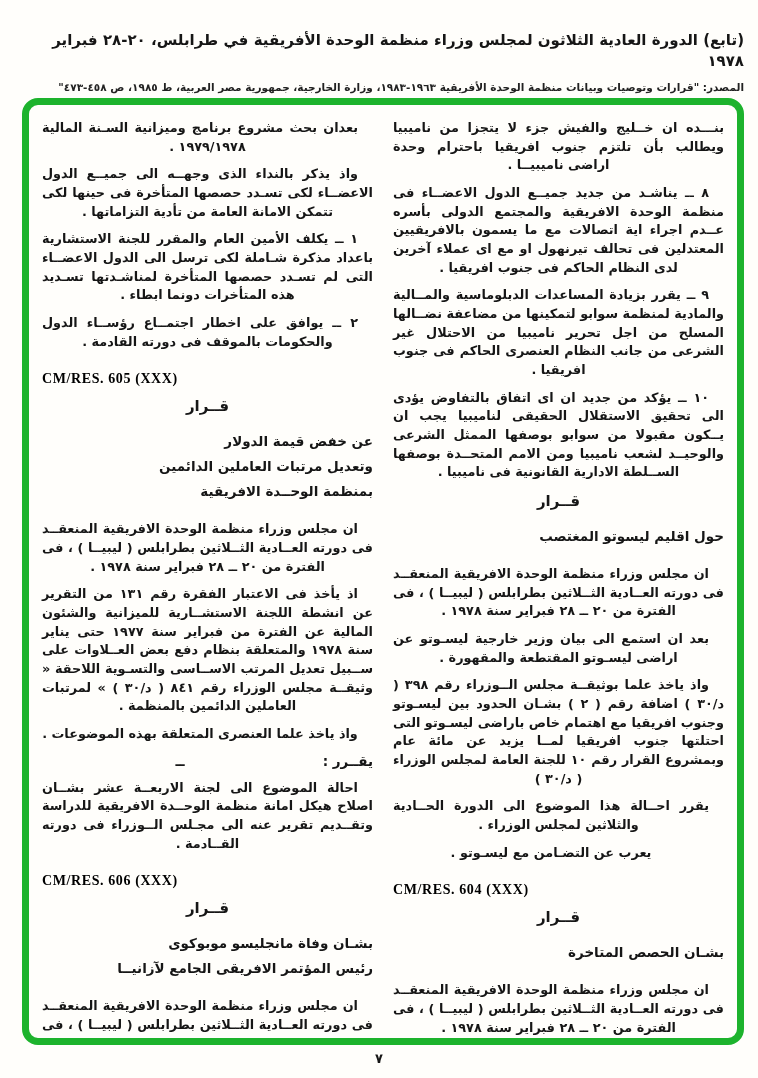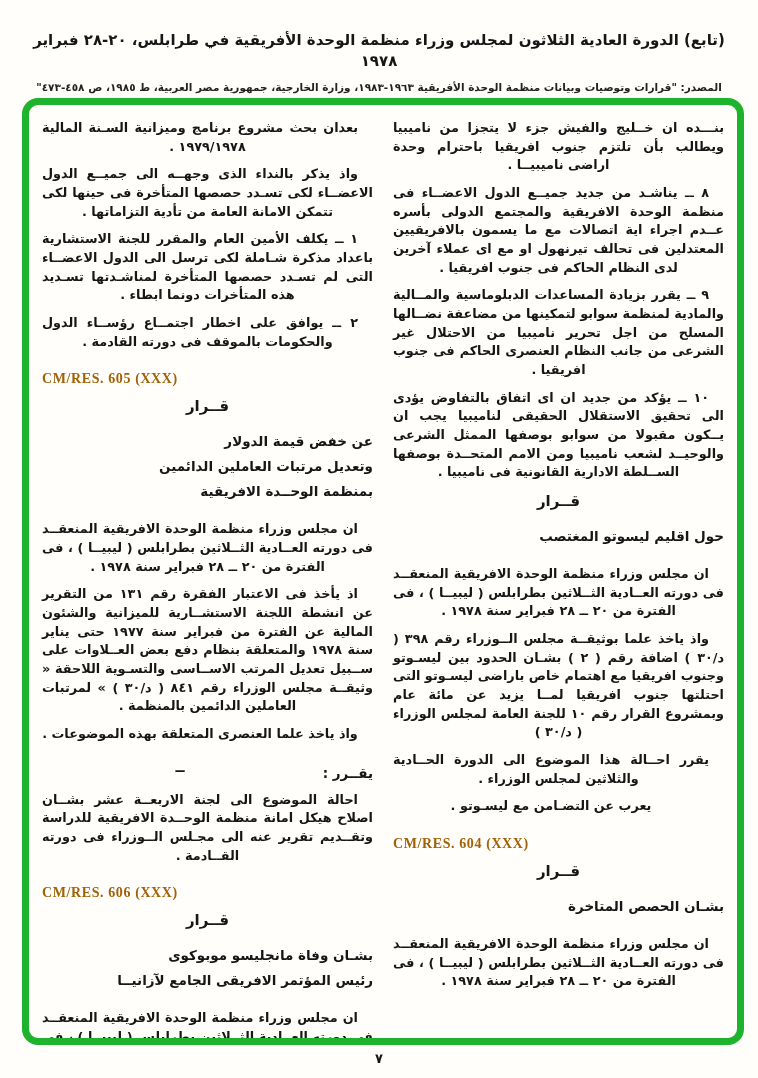--- a/index.html
+++ b/index.html
@@ -9,21 +9,21 @@
   }
   *{box-sizing:border-box;margin:0;padding:0;}
   html,body{width:758px;height:1078px;overflow:hidden;}
   body{
     background:var(--paper);
     color:var(--ink);
     font-family:"DejaVu Sans",sans-serif;
     position:relative;
   }
   
-  .header{position:absolute;top:30px;left:0;right:0;text-align:center;padding:0 14px;}
+  .header{position:absolute;top:30px;left:0;right:0;padding:0 14px;}
   .h-title{font-size:15px;font-weight:bold;letter-spacing:0;line-height:1.4;}
   .h-source{font-size:10.5px;font-weight:bold;margin-top:9px;color:#222;}
   
   .frame{
     position:absolute;left:22px;top:98px;width:722px;height:947px;
     border:7px solid var(--green);
     border-radius:16px;
     padding:14px 13px 8px 13px;
     background:transparent;
     overflow:hidden;
@@ -38,37 +38,37 @@
     margin:0 0 9px 0;
     font-weight:bold;
   }
   .p.cont{text-indent:0;}
   .p.bold{font-weight:bold;}
   .res{
     direction:ltr;text-align:left;
     font-family:"Liberation Serif","DejaVu Serif",serif;
     font-size:14px;font-weight:600;letter-spacing:.6px;
     margin:20px 2px 10px 0;
-    color:#a16207;
+    color:#000000;
   }
   .qarar{
     text-align:center;font-weight:bold;font-size:15px;
     margin:10px 0 14px 0;
   }
   .subtitle{
     text-align:right;font-weight:bold;font-size:13.5px;line-height:1.85;
     margin:0 0 16px 0;
   }
   .subtitle .line{display:block;}
   .decide{
     display:flex;align-items:center;
     font-weight:bold;font-size:13.5px;
     margin:4px 0 10px 0;
   }
-  .decide .d-word{white-space:pre;margin-top:12px;}
+  .decide .d-word{white-space:pre;}
   .decide .d-dash{margin-inline-start:auto;margin-inline-end:auto;font-weight:bold;text-align:center;}
   
   .pagenum{
     position:absolute;bottom:12px;left:0;right:0;
     text-align:center;font-size:13px;font-weight:bold;
   }
 </style>
 </head>
 <body>
 
@@ -85,20 +85,21 @@
       <section class="col">
         <p class="p cont">بنـــده ان خــليج والفيش جزء لا يتجزا من ناميبيا ويطالب بأن تلتزم جنوب افريقيا باحترام وحدة اراضى ناميبيــا .</p>
         <p class="p">٨ ــ يناشـد من جديد جميــع الدول الاعضــاء فى منظمة الوحدة الافريقية والمجتمع الدولى بأسره عــدم اجراء اية اتصالات مع ما يسمون بالافريقيين المعتدلين فى تحالف تيرنهول او مع اى عملاء آخرين لدى النظام الحاكم فى جنوب افريقيا .</p>
         <p class="p">٩ ــ يقرر بزيادة المساعدات الدبلوماسية والمــالية والمادية لمنظمة سوابو لتمكينها من مضاعفة نضــالها المسلح من اجل تحرير ناميبيا من الاحتلال غير الشرعى من جانب النظام العنصرى الحاكم فى جنوب افريقيا .</p>
         <p class="p">١٠ ــ يؤكد من جديد ان اى اتفاق بالتفاوض يؤدى الى تحقيق الاستقلال الحقيقى لناميبيا يجب ان يــكون مقبولا من سوابو بوصفها الممثل الشرعى والوحيــد لشعب ناميبيا ومن الامم المتحــدة بوصفها الســلطة الادارية القانونية فى ناميبيا .</p>
 
         <div class="qarar">قــرار</div>
         <div class="subtitle">حول اقليم ليسوتو المغتصب</div>
 
         <p class="p">ان مجلس وزراء منظمة الوحدة الافريقية المنعقــد فى دورته العــادية الثــلاثين بطرابلس ( ليبيــا ) ، فى الفترة من ٢٠ ــ ٢٨ فبراير سنة ١٩٧٨ .</p>
+        <p class="p">بعد ان استمع الى بيان وزير خارجية ليسـوتو عن اراضى ليسـوتو المقتطعة والمقهورة .</p>
         <p class="p">واذ ياخذ علما بوثيقــة مجلس الــوزراء رقم ٣٩٨ ( د/٣٠ ) اضافة رقم ( ٢ ) بشـان الحدود بين ليسـوتو وجنوب افريقيا مع اهتمام خاص باراضى ليسـوتو التى احتلتها جنوب افريقيا لمــا يزيد عن مائة عام وبمشروع القرار رقم ١٠ للجنة العامة لمجلس الوزراء ( د/٣٠ )</p>
         <p class="p">يقرر احــالة هذا الموضوع الى الدورة الحــادية والثلاثين لمجلس الوزراء .</p>
         <p class="p">يعرب عن التضـامن مع ليسـوتو .</p>
 
         <div class="res">CM/RES. 604 (XXX)</div>
         <div class="qarar">قــرار</div>
         <div class="subtitle">بشـان الحصص المتاخرة</div>
 
         <p class="p bold">ان مجلس وزراء منظمة الوحدة الافريقية المنعقــد فى دورته العــادية الثــلاثين بطرابلس ( ليبيــا ) ، فى الفترة من ٢٠ ــ ٢٨ فبراير سنة ١٩٧٨ .</p>
       </section>

